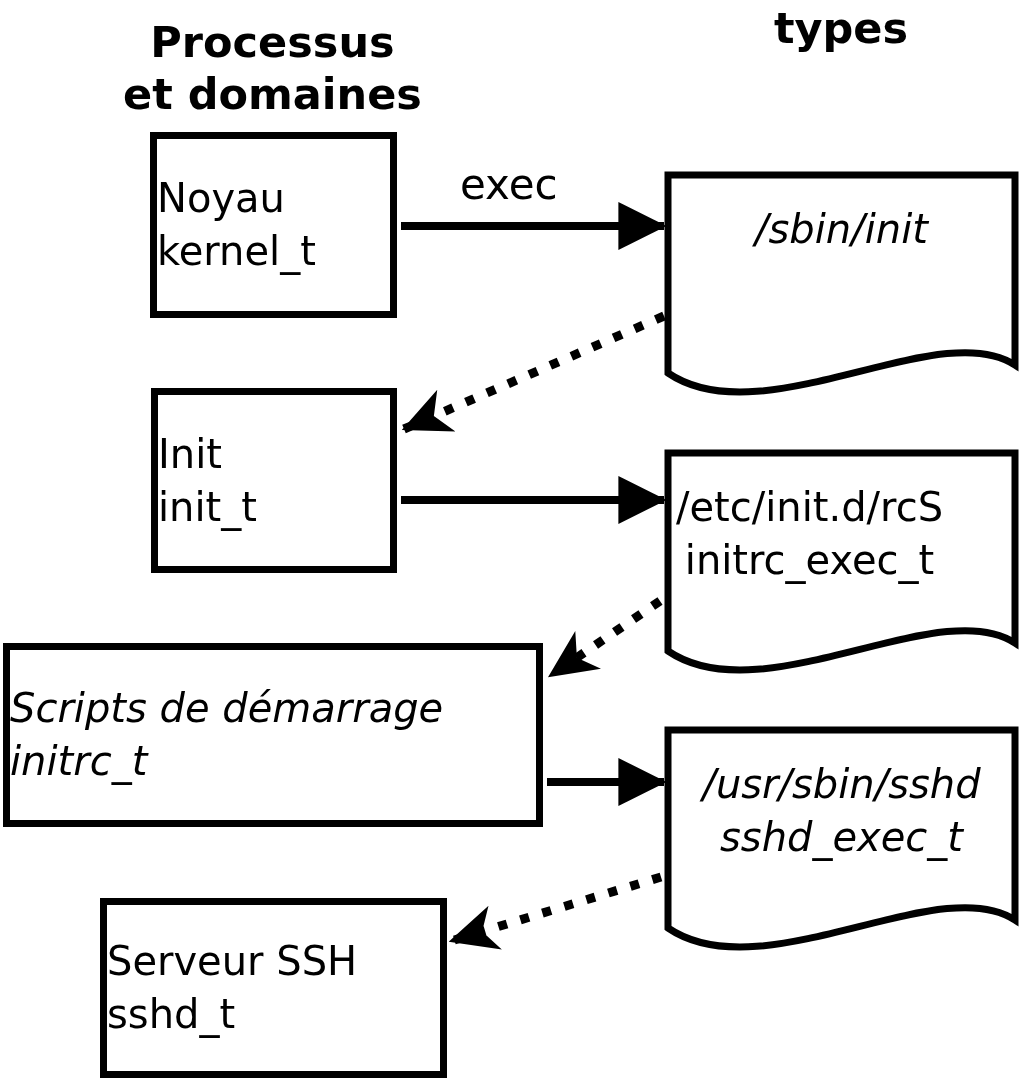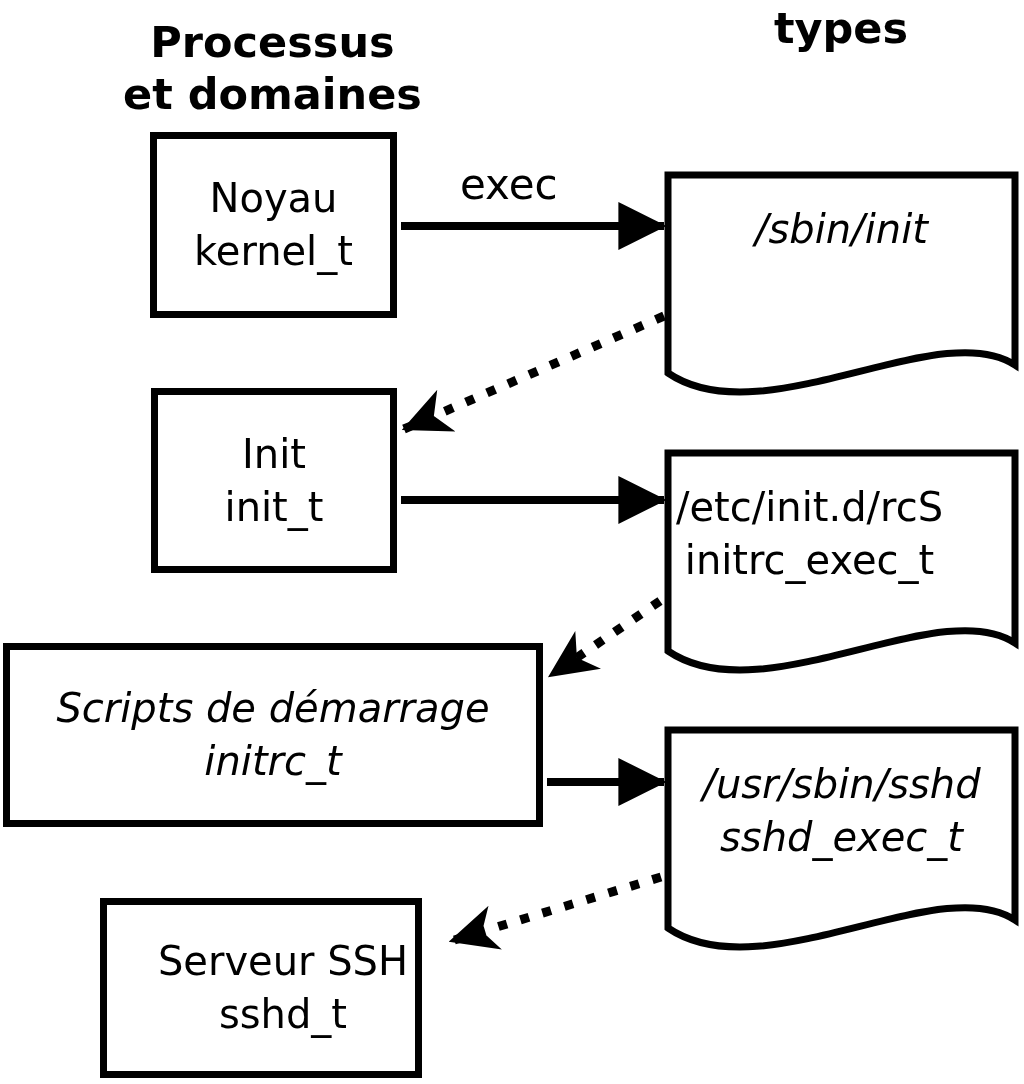--- a/index.html
+++ b/index.html
@@ -28,21 +28,21 @@
     font-size: 43px;
     line-height: 52px;
     white-space: nowrap;
   }
   .pbox {
     position: absolute;
     border: 7px solid #000000;
     background: #ffffff;
     display: flex;
     flex-direction: column;
-    align-items: center;
+    align-items: flex-start;
     justify-content: center;
     text-align: center;
     font-size: 40px;
     line-height: 53px;
     box-sizing: border-box;
   }
   .doctext {
     position: absolute;
     width: 347px;
     text-align: center;
@@ -99,21 +99,21 @@
     <span class="line-item">kernel_t</span>
   </div>
   <div class="pbox" style="left:151px; top:388px; width:246px; height:185px;">
     <span class="line-item">Init</span>
     <span class="line-item">init_t</span>
   </div>
   <div class="pbox" style="left:3px; top:643px; width:540px; height:184px;font-style:italic;">
     <span class="line-item">Scripts de démarrage</span>
     <span class="line-item">initrc_t</span>
   </div>
-  <div class="pbox" style="left:100px; top:898px; width:322px; height:180px;padding-left:44px;">
+  <div class="pbox" style="left:100px; top:898px; width:347px; height:180px;">
     <span class="line-item">Serveur SSH</span>
     <span class="line-item">sshd_t</span>
   </div>
 
   <div class="doctext" style="left:668px; top:203px;font-style:italic;">
     <span class="line-item">/sbin/init</span>
   </div>
   <div class="doctext" style="left:636px; top:481px;">
     <span class="line-item">/etc/init.d/rcS</span>
     <span class="line-item">initrc_exec_t</span>

